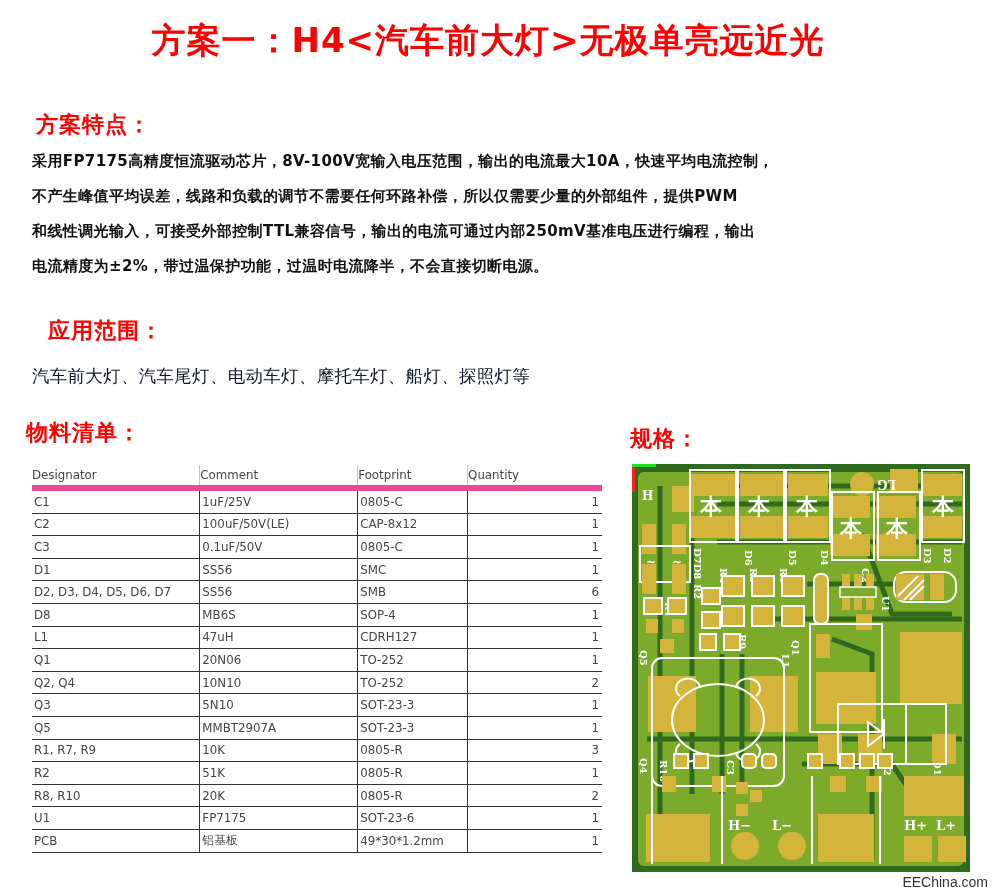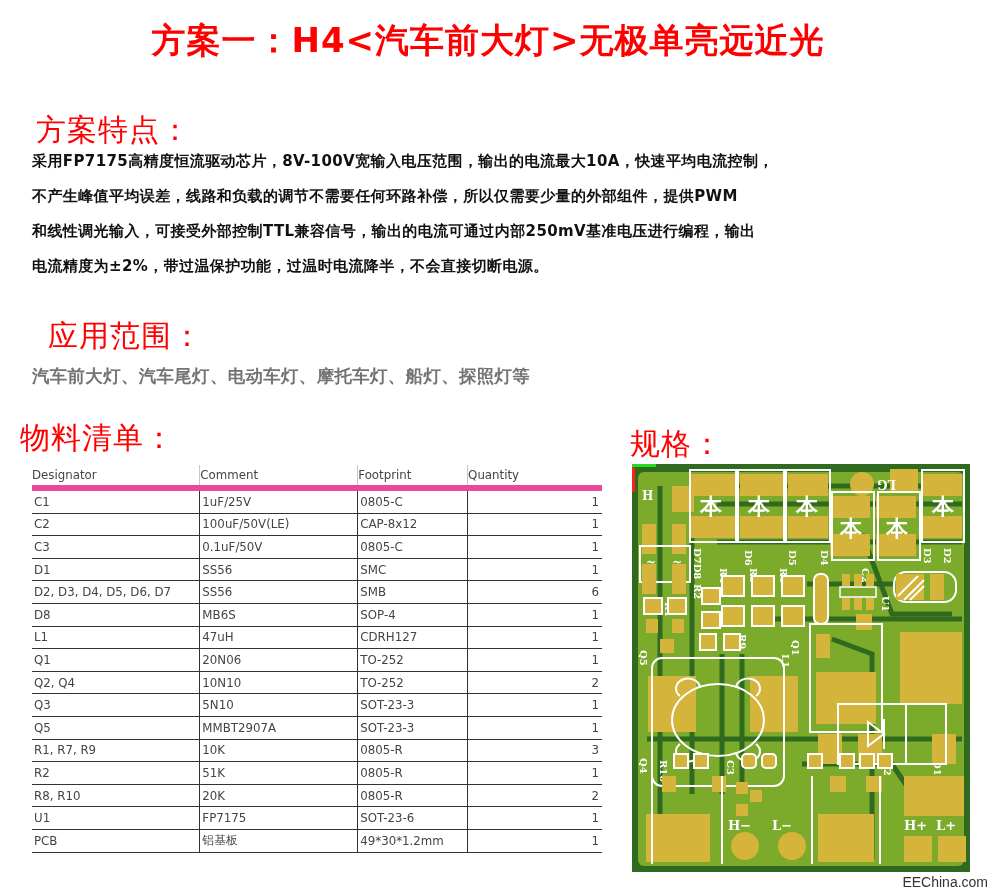--- a/index.html
+++ b/index.html
@@ -1,21 +1,21 @@
 <!DOCTYPE html>
 <html><head>
 <meta charset="utf-8">
 <style>
   html,body{margin:0;padding:0;background:#ffffff;}
   body{width:1000px;height:896px;position:relative;overflow:hidden;font-family:"DejaVu Sans","Liberation Sans",sans-serif;}
   .title{position:absolute;left:0;top:18px;width:1000px;text-align:center;font-size:34px;color:#ff0000;font-weight:bold;letter-spacing:1px;transform:translateX(-12px);}
-  .sec-head{position:absolute;color:#ff0000;font-size:30px;font-weight:normal;letter-spacing:1px;}
+  .sec-head{position:absolute;color:#ff0000;font-size:22px;font-weight:bold;letter-spacing:1px;}
   .body-text{position:absolute;left:32px;font-size:15px;font-weight:bold;color:#111;line-height:35px;letter-spacing:0.4px;}
   .body-text div{white-space:nowrap;}
-  .apps{position:absolute;left:32px;top:364px;font-size:17.4px;font-weight:bold;color:#737373;white-space:nowrap;letter-spacing:0.4px;}
+  .apps{position:absolute;left:32px;top:364px;font-size:17.4px;font-weight:normal;color:#0f172a;white-space:nowrap;letter-spacing:0.4px;}
   table.bom{position:absolute;left:32px;top:465px;width:570px;border-collapse:collapse;font-family:"DejaVu Sans","Liberation Sans",sans-serif;font-size:11.8px;color:#444;}
   table.bom th{font-weight:normal;height:20px;text-align:left;color:#444;border-left:1px solid #c8c8c8;border-bottom:6px solid #ec4899;padding:0;}
   table.bom th:first-child{border-left:none;}
   table.bom td{height:21.6px;padding:0 2px;border-bottom:1px solid #333;border-left:1px solid #333;white-space:nowrap;}
   table.bom td:first-child{border-left:none;}
   table.bom td.q{text-align:right;padding-right:3px;}
   .col1{width:160px}.col2{width:150px}.col3{width:104px}.col4{width:128px}
   .pcb{position:absolute;left:632px;top:464px;width:338px;height:408px;}
   .watermark{position:absolute;right:12px;top:874px;font-family:"Liberation Sans",sans-serif;font-size:14px;color:#333;}
 </style>
@@ -28,21 +28,21 @@
 <div class="body-text" style="top:144px;">
   <div>采用FP7175高精度恒流驱动芯片，8V-100V宽输入电压范围，输出的电流最大10A，快速平均电流控制，</div>
   <div>不产生峰值平均误差，线路和负载的调节不需要任何环路补偿，所以仅需要少量的外部组件，提供PWM</div>
   <div>和线性调光输入，可接受外部控制TTL兼容信号，输出的电流可通过内部250mV基准电压进行编程，输出</div>
   <div>电流精度为±2%，带过温保护功能，过温时电流降半，不会直接切断电源。</div>
 </div>
 
 <div class="sec-head" style="left:36px;top:316px;margin-left:12px;">应用范围：</div>
 <div class="apps">汽车前大灯、汽车尾灯、电动车灯、摩托车灯、船灯、探照灯等</div>
 
-<div class="sec-head" style="left:20px;top:418px;">物料清单：</div>
+<div class="sec-head" style="left:26px;top:418px;">物料清单：</div>
 
 <table class="bom">
   <thead>
     <tr>
       <th class="col1">Designator</th>
       <th class="col2">Comment</th>
       <th class="col3">Footprint</th>
       <th class="col4">Quantity</th>
     </tr>
   </thead>

